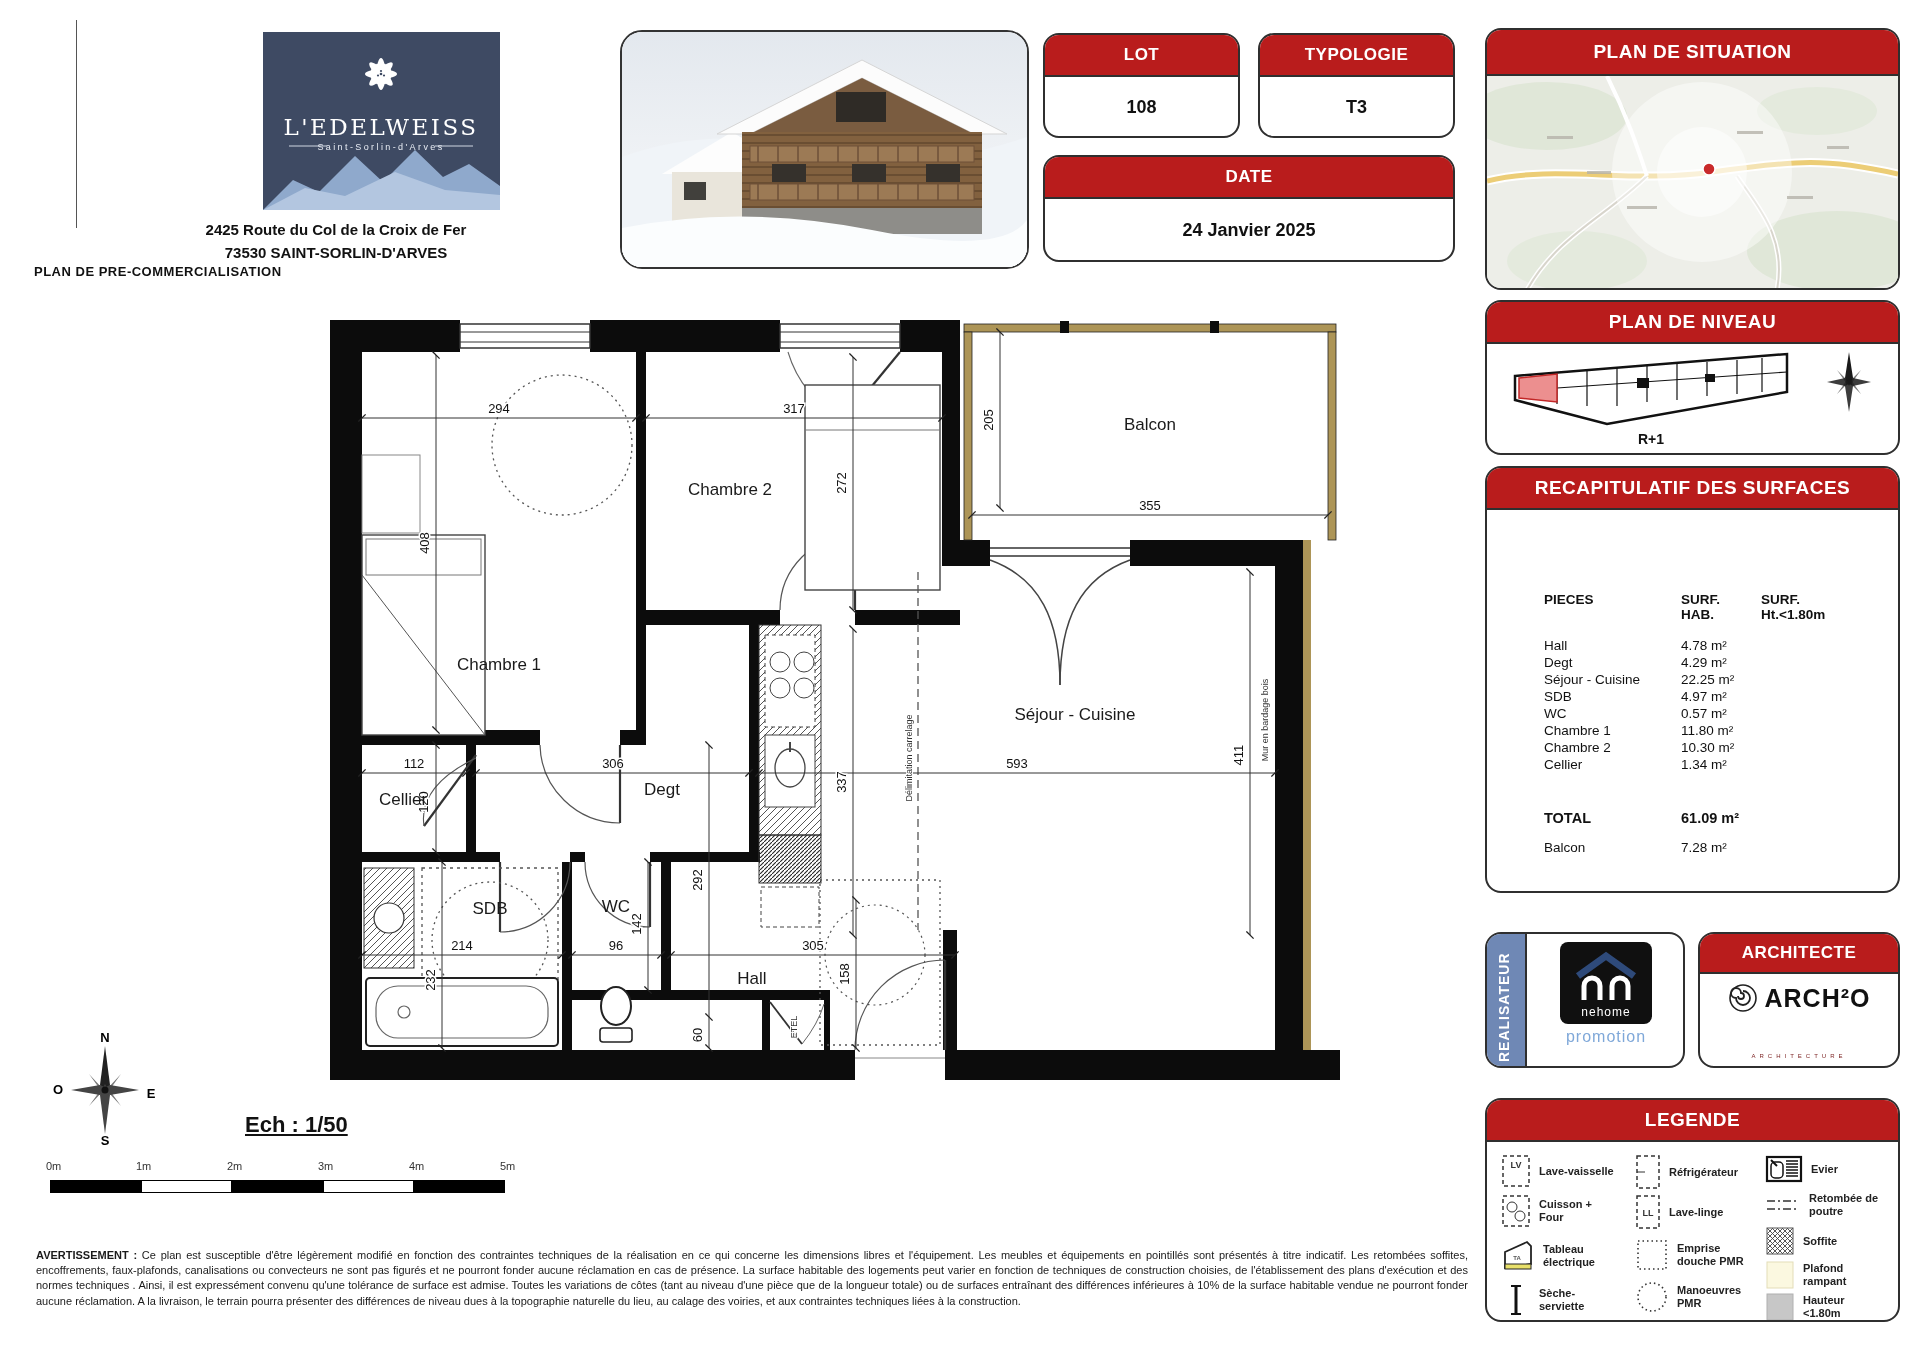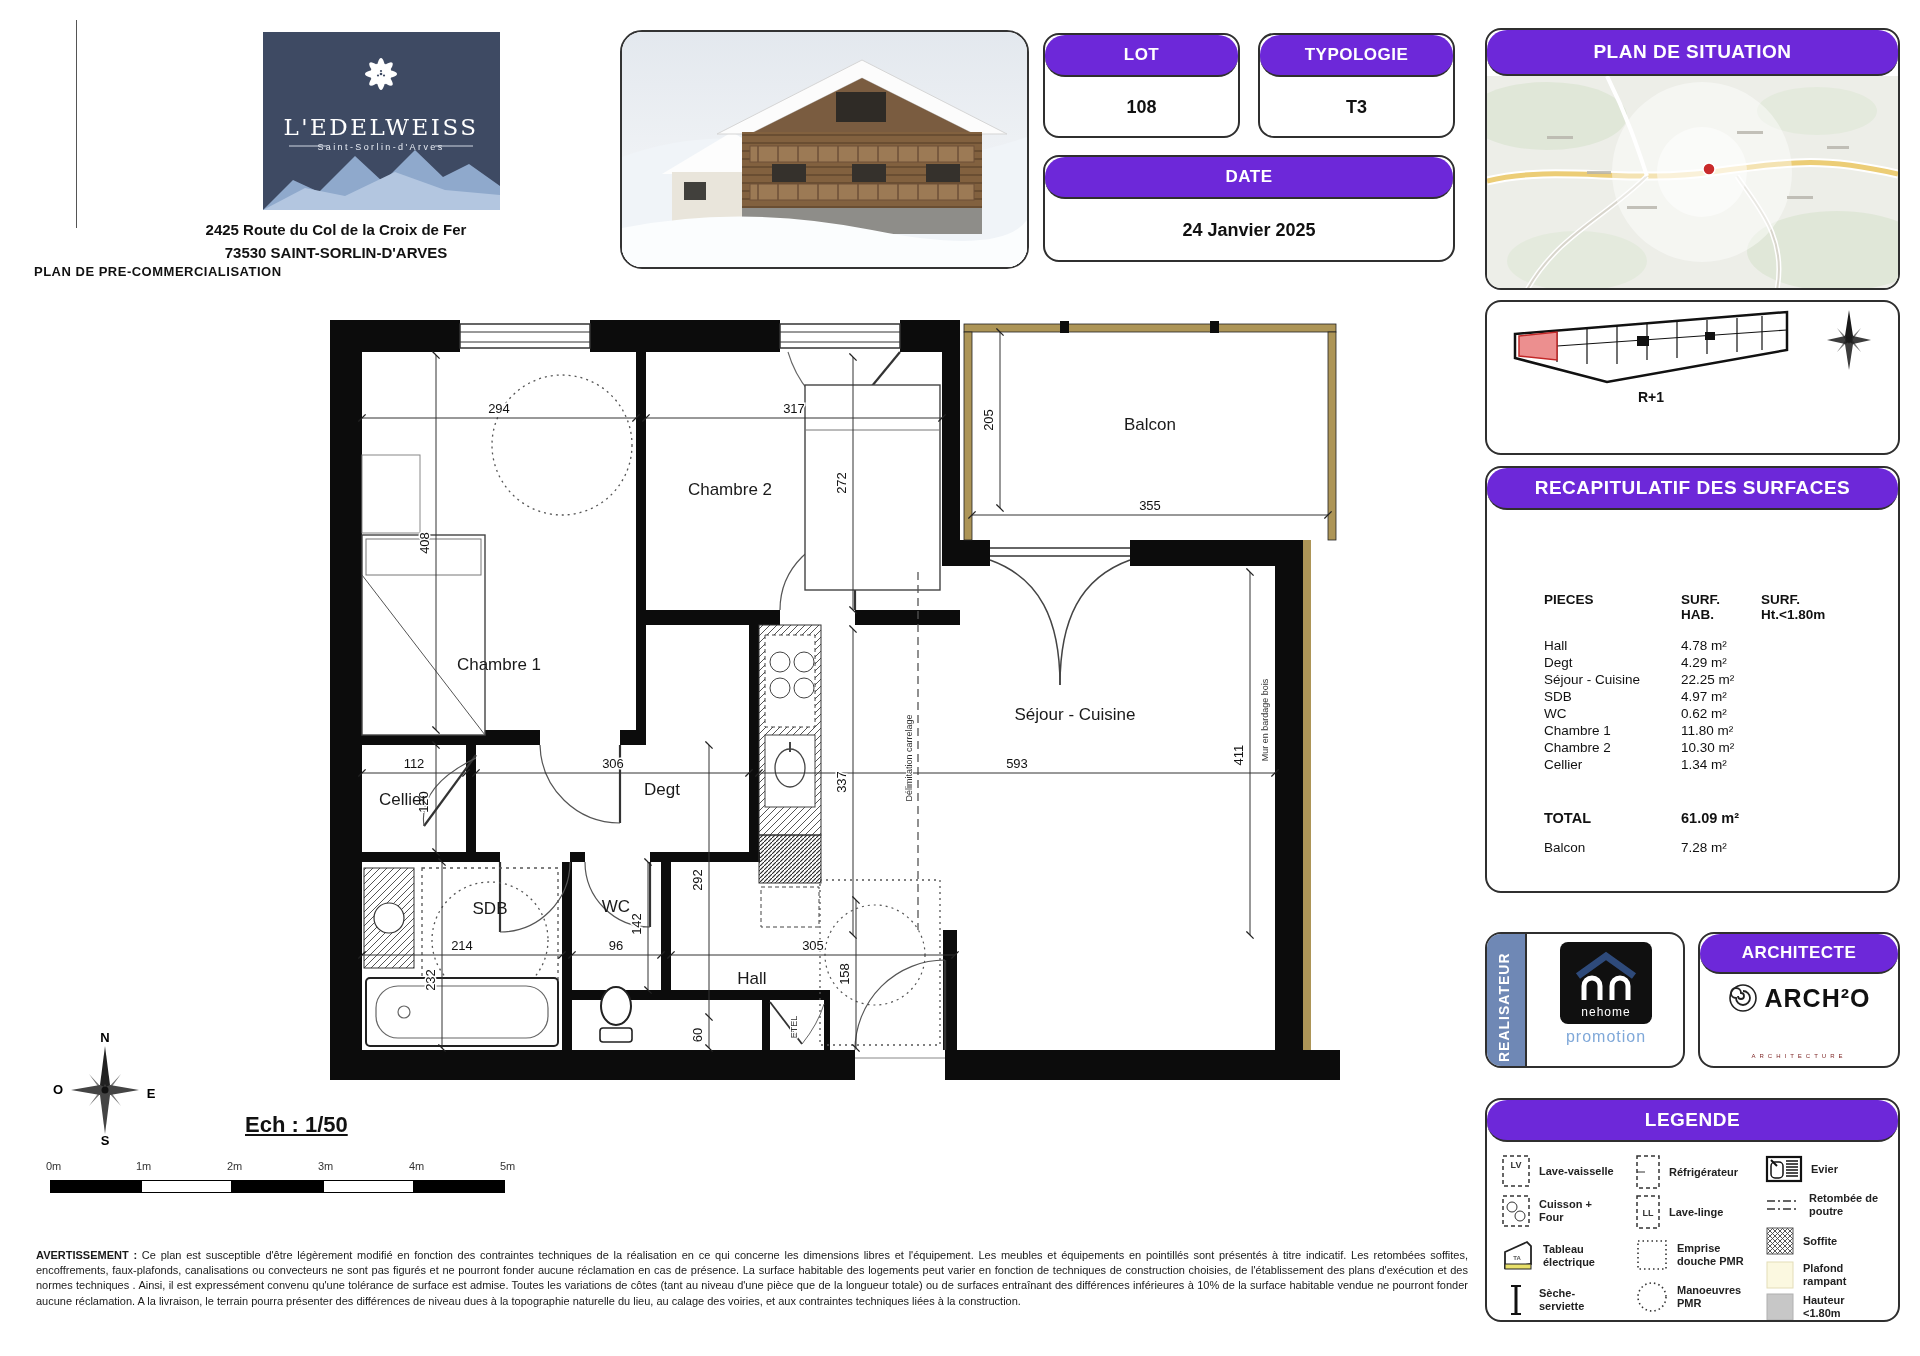--- a/index.html
+++ b/index.html
@@ -1,19 +1,19 @@
 <!DOCTYPE html>
 <html><head>
 <meta charset="utf-8">
 <style>
   html,body{margin:0;padding:0;background:#fff;}
   body{width:1920px;height:1356px;position:relative;font-family:"Liberation Sans",sans-serif;color:#111;overflow:hidden;}
   .abs{position:absolute;}
   .panel{position:absolute;border:2px solid #2f2f2f;border-radius:16px;background:#fff;overflow:hidden;box-sizing:border-box;}
-  .panel-h{background:#6d28d9;color:#fff;font-weight:bold;text-align:center;border-bottom:2px solid #2f2f2f;letter-spacing:.5px;display:flex;align-items:center;justify-content:center;border-radius:20px;}
+  .panel-h{background:#b91c1c;color:#fff;font-weight:bold;text-align:center;border-bottom:2px solid #2f2f2f;letter-spacing:.5px;display:flex;align-items:center;justify-content:center;}
   .vlabel{transform:rotate(-90deg);transform-origin:left top;white-space:nowrap;font-weight:bold;}
   .addr{font-weight:bold;font-size:15px;text-align:center;line-height:1.55;}
   .dimtxt{font-size:13px;fill:#111;paint-order:stroke;stroke:#ffffff;stroke-width:3px;font-family:"Liberation Sans",sans-serif;}
   .roomtxt{font-size:17px;fill:#1a1a1a;font-family:"Liberation Sans",sans-serif;}
   .notetxt{font-size:9px;fill:#333;paint-order:stroke;stroke:#fff;stroke-width:2px;font-family:"Liberation Sans",sans-serif;}
   .tbl-row{position:absolute;left:57px;width:340px;display:flex;font-size:13.5px;}
   .tbl-name{width:137px;}
   .tbl-hab{width:80px;}
   .leg-item{position:absolute;display:flex;align-items:center;gap:8px;font-size:11px;line-height:1.15;font-weight:bold;color:#222;}
   .leg-item .lbl{width:78px;}
@@ -150,20 +150,21 @@
       <rect x="300" y="120" width="26" height="3"></rect>
         <rect x="340" y="70" width="22" height="3"></rect>
       <rect x="100" y="95" width="24" height="3"></rect>
         <rect x="250" y="55" width="26" height="3"></rect>
     </g>
     <circle cx="222" cy="93" r="6" fill="#c92a2a" stroke="#fff" stroke-width="1.5"></circle>
   </svg>
 </div>
 
 <div class="panel" style="left:1485px;top:300px;width:415px;height:155px;">
+  <div class="panel-h" style="height:40px;font-size:19px;">PLAN DE NIVEAU</div>
   <svg width="411" height="110" viewBox="0 0 411 110">
     <polygon points="28,32 300,10 300,48 120,80 28,56" fill="#fff" stroke="#111" stroke-width="2.5"></polygon>
     <g stroke="#111" stroke-width="1.2">
       <line x1="70" y1="28" x2="70" y2="60"></line>
         <line x1="100" y1="26" x2="100" y2="62"></line>
       <line x1="130" y1="24" x2="130" y2="62"></line>
         <line x1="160" y1="22" x2="160" y2="58"></line>
       <line x1="190" y1="20" x2="190" y2="56"></line>
         <line x1="220" y1="18" x2="220" y2="52"></line>
       <line x1="250" y1="16" x2="250" y2="50"></line>
@@ -204,21 +205,21 @@
     <div class="tbl-row" style="top:162px;">
         <div class="tbl-name">Séjour - Cuisine</div>
         <div class="tbl-hab">22.25 m²</div>
       </div>
     <div class="tbl-row" style="top:179px;">
         <div class="tbl-name">SDB</div>
         <div class="tbl-hab">4.97 m²</div>
       </div>
     <div class="tbl-row" style="top:196px;">
         <div class="tbl-name">WC</div>
-        <div class="tbl-hab">0.62 m²</div>
+        <div class="tbl-hab">0.57 m²</div>
       </div>
     <div class="tbl-row" style="top:213px;">
         <div class="tbl-name">Chambre 1</div>
         <div class="tbl-hab">11.80 m²</div>
       </div>
     <div class="tbl-row" style="top:230px;">
         <div class="tbl-name">Chambre 2</div>
         <div class="tbl-hab">10.30 m²</div>
       </div>
     <div class="tbl-row" style="top:247px;">

